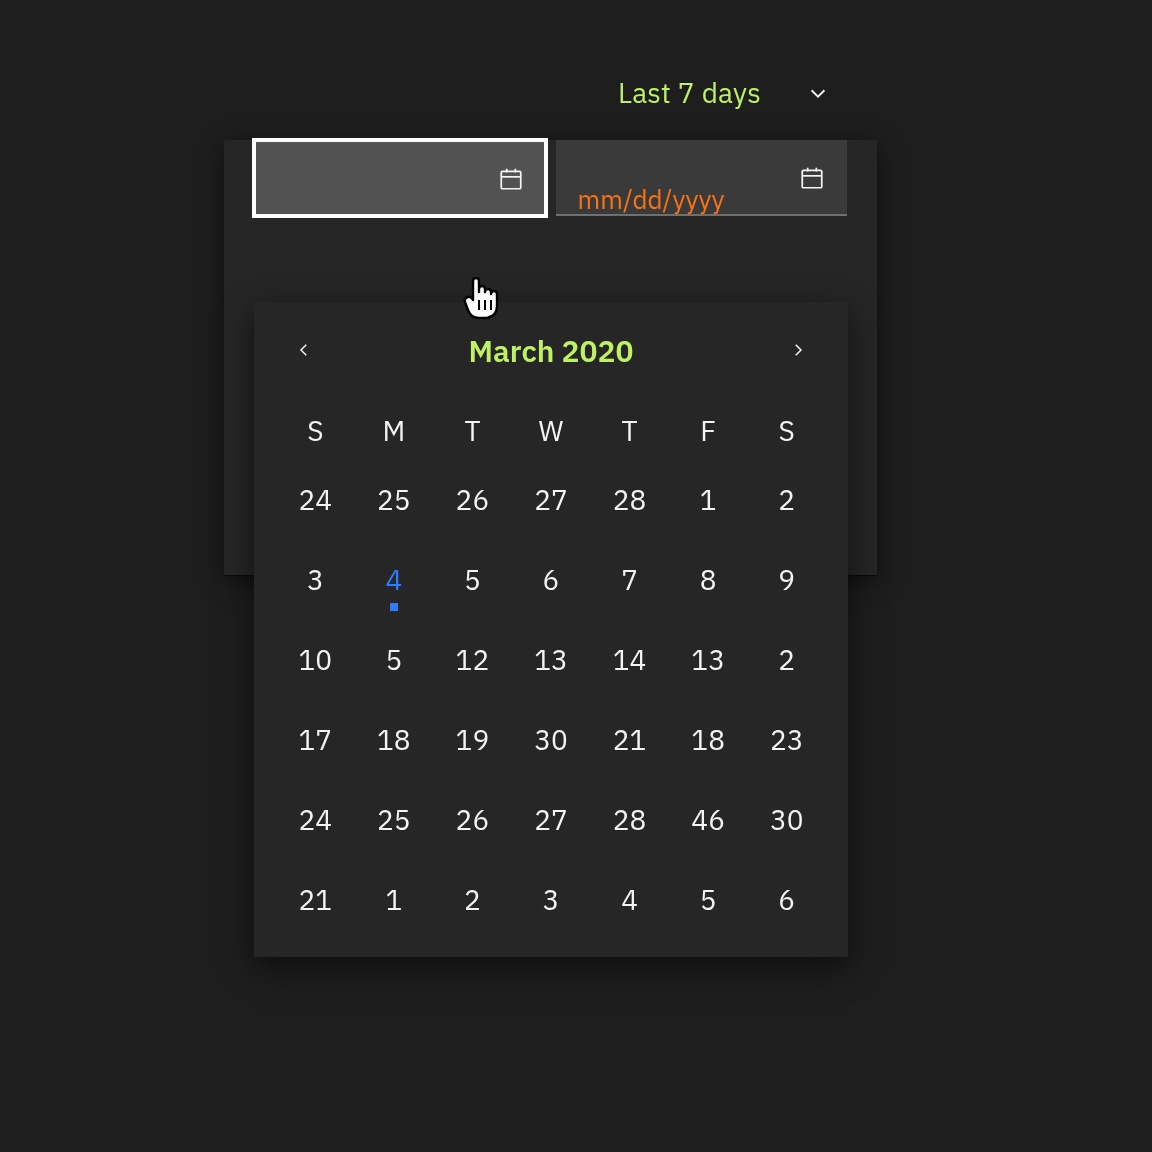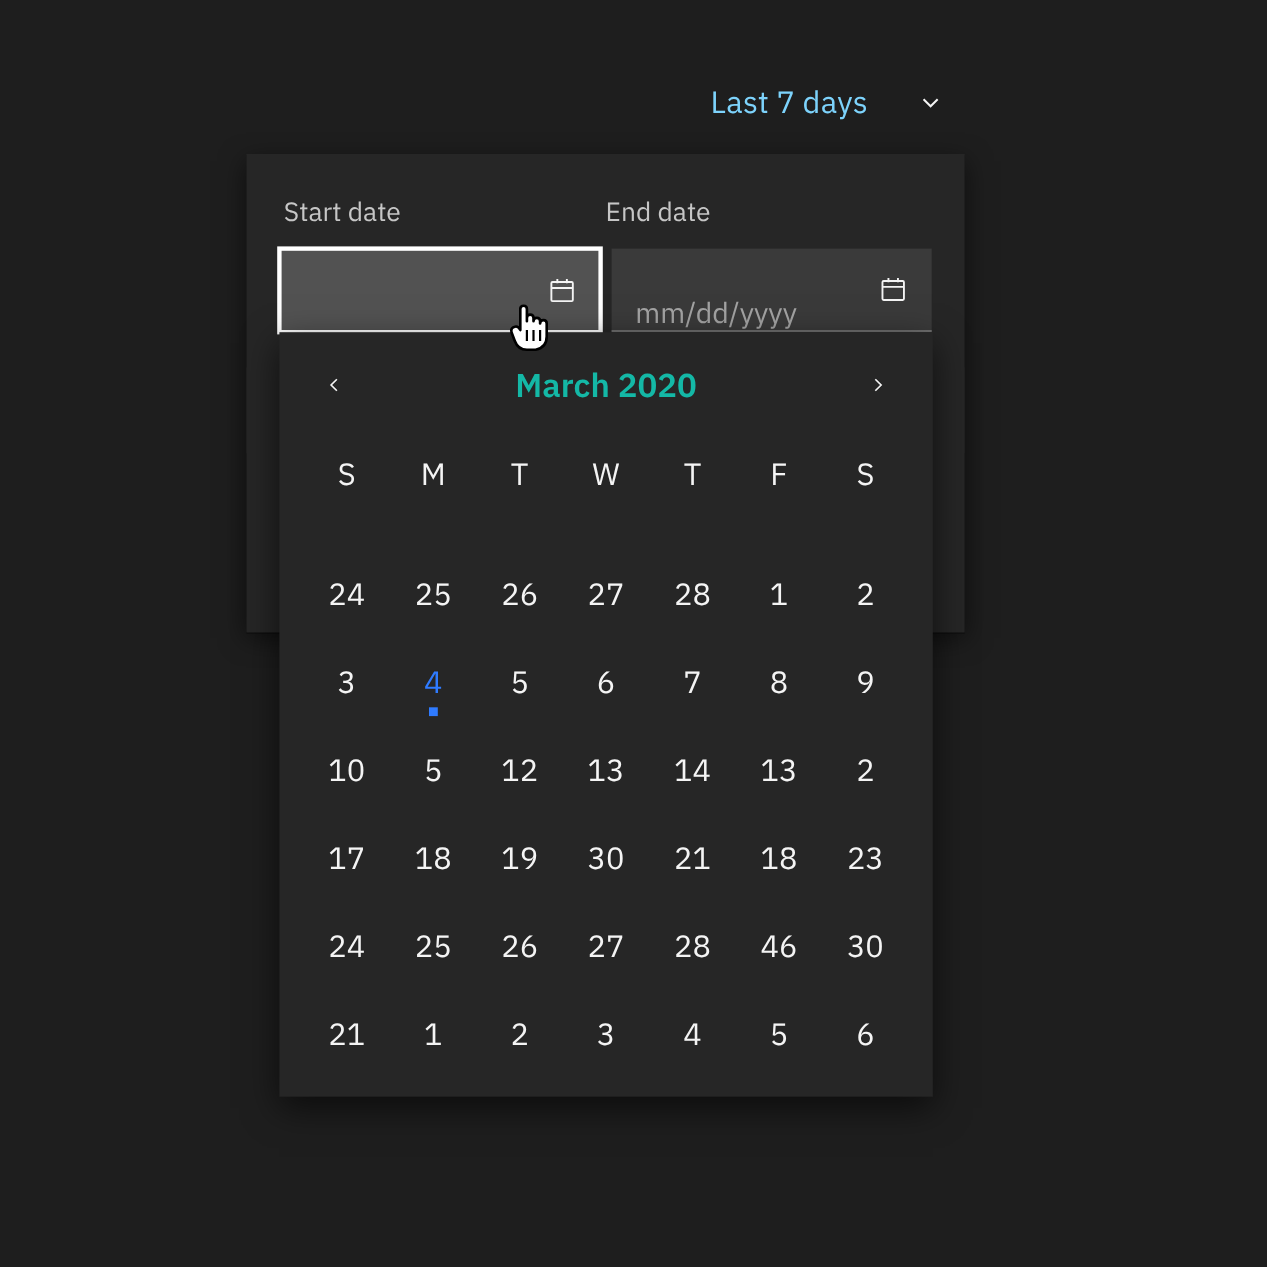--- a/index.html
+++ b/index.html
@@ -14,23 +14,22 @@
 
   
   .preset {
     position: absolute;
     top: 74px;
     left: 618px;
     display: flex;
     align-items: center;
     gap: 46px;
     font-size: 28px;
-    color: #7dd3fc;
+    color: #bef264;
     letter-spacing: 0.2px;
-    margin-left: 28px;
   }
   .preset .chev {
     width: 22px; height: 22px;
     display: inline-flex; align-items: center; justify-content: center;
   }
   .preset .chev svg { width: 22px; height: 22px; stroke: #f4f4f4; stroke-width: 2; fill: none; }
 
   
   .panel {
     position: absolute;
@@ -67,21 +66,21 @@
     color: #8d8d8d;
     border-bottom: 2px solid #6f6f6f;
   }
   .field.focused {
     background: #525252;
     outline: 4px solid #ffffff;
     outline-offset: -2px;
     border-bottom: none;
   }
   .field .val { flex: 1; color: #a8a8a8; }
-  .field .ph  { flex: 1; color: #a3a3a3; margin-top: 44px; }
+  .field .ph  { flex: 1; color: #f97316; margin-top: 44px; }
   .field .calico {
     width: 26px; height: 26px; flex: 0 0 26px;
   }
   .field .calico svg { width: 26px; height: 26px; fill: none; stroke: #f4f4f4; stroke-width: 1.6; }
 
   
   .peek-left, .peek-right {
     position: absolute;
     top: 334px;
     width: 30px;
@@ -111,40 +110,40 @@
   }
   .cal-head .nav {
     width: 40px; height: 40px;
     display: flex; align-items: center; justify-content: center;
     color: #f4f4f4;
   }
   .cal-head .nav svg { width: 18px; height: 18px; stroke: #f4f4f4; stroke-width: 2; fill: none; }
   .cal-head .title {
     font-size: 30px;
     font-weight: 600;
-    color: #14b8a6;
+    color: #bef264;
   }
 
   .dow {
     display: grid;
     grid-template-columns: repeat(7, 1fr);
     margin-top: 34px;
     padding: 0 6px;
   }
   .dow span {
     text-align: center;
     font-size: 28px;
     color: #f4f4f4;
   }
 
   .grid {
     display: grid;
     grid-template-columns: repeat(7, 1fr);
     row-gap: 46px;
-    margin-top: 74px;
+    margin-top: 34px;
     padding: 0 6px 6px 6px;
   }
   .grid .d {
     text-align: center;
     font-size: 28px;
     color: #f4f4f4;
     position: relative;
     line-height: 34px;
   }
   .grid .d.other { color: #f4f4f4; } 
@@ -180,24 +179,20 @@
     <svg viewBox="0 0 24 24">
         <polyline points="5 9 12 16 19 9"></polyline>
       </svg>
   </span>
 </div>
 
 <div class="peek-left"></div>
 <div class="peek-right"></div>
 
 <div class="panel">
-  <div class="labels">
-    <div class="lbl">Start date</div>
-    <div class="lbl">End date</div>
-  </div>
   <div class="inputs">
     <div class="field focused">
       <span class="val"></span>
       <span class="calico">
         <svg viewBox="0 0 24 24">
             <rect x="3" y="5" width="18" height="16" rx="1"></rect>
             <line x1="3" y1="10" x2="21" y2="10"></line>
             <line x1="8" y1="2.5" x2="8" y2="6"></line>
             <line x1="16" y1="2.5" x2="16" y2="6"></line>
           </svg>

